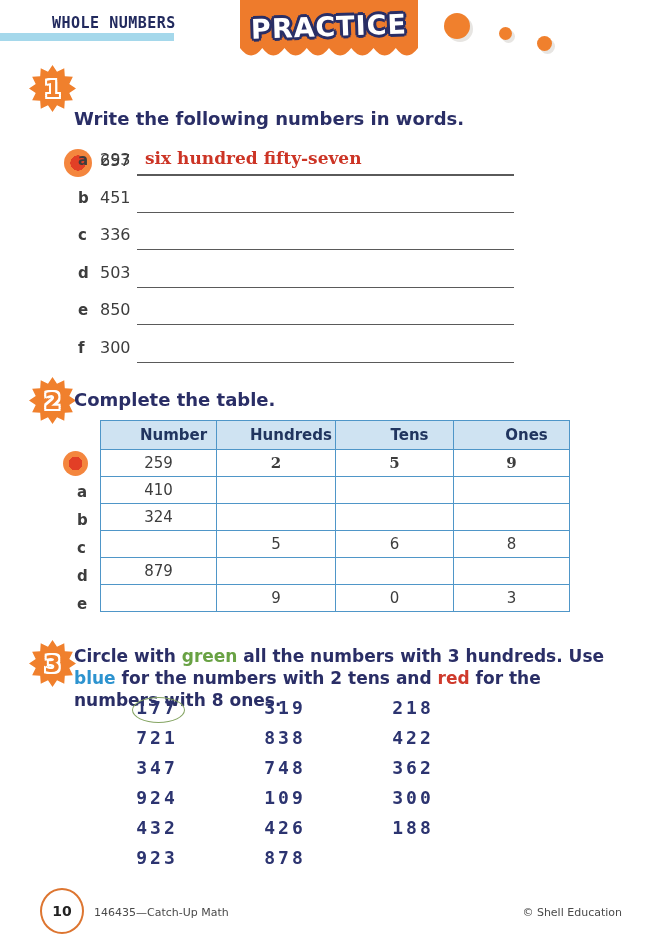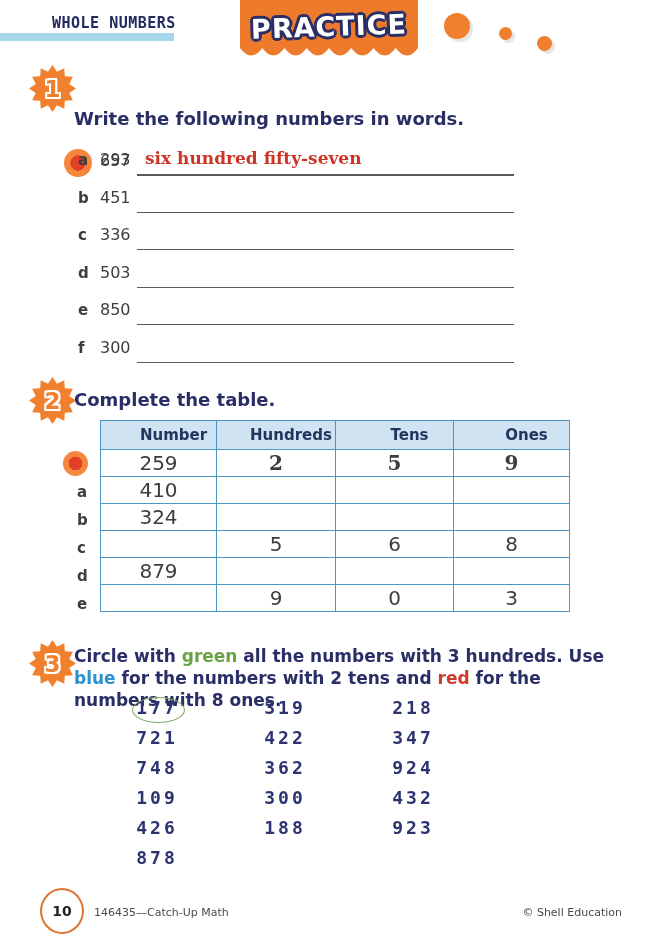--- a/index.html
+++ b/index.html
@@ -33,21 +33,21 @@
   .ex1-row .num{position:absolute;left:100px;top:1px;font-size:16px;color:#3d3d3d;}
   .ex1-row .ansline{position:absolute;left:137px;width:377px;bottom:0;height:0;border-bottom:1.5px solid #5a5a5a;}
   .ex1-row .answer{position:absolute;left:145px;top:-2px;font-family:"DejaVu Serif","Liberation Serif",serif;
         font-size:17px;font-weight:bold;color:#cc3425;}
   .bullet{position:absolute;border-radius:50%;background:radial-gradient(circle at 50% 50%, #e23f26 0 38%, #f4863e 39% 100%);}
 
   
   table.place{position:absolute;left:100px;top:420px;border-collapse:collapse;}
   table.place th,table.place td{border:1.6px solid #4f96c8;text-align:center;padding:0;}
   table.place th{background:#cfe3f2;color:#21355f;font-size:15px;font-weight:bold;height:28px;padding-left:30px;}
-  table.place td{height:26px;font-size:20px;color:#3d3d3d;}
+  table.place td{height:26px;font-size:15px;color:#3d3d3d;}
   td.red-ans{font-family:"DejaVu Serif","Liberation Serif",serif;font-weight:bold;font-size:16px;color:#cc3425;}
   .tbl-letter{position:absolute;left:77px;font-size:15px;font-weight:bold;color:#3d3d3d;}
 
   
   .ex3-text{position:absolute;left:74px;top:645px;width:545px;font-size:17px;font-weight:bold;
         color:#2a2e66;line-height:22px;}
   .w-green{color:#69a244;} .w-blue{color:#2d93cf;} .w-red{color:#cf3a2c;}
   .numgrid{position:absolute;left:93px;top:697px;display:grid;grid-template-columns:128px 128px 128px;grid-auto-rows:30px;}
   .numgrid div{text-align:center;font-family:"DejaVu Sans Mono","Liberation Mono",monospace;
         font-weight:bold;font-size:18px;letter-spacing:3px;color:#2c3470;}
@@ -183,20 +183,21 @@
   </div>
   <div class="ex3-text">
     <span>Circle with </span><span class="w-green">green</span><span> all the numbers with 3 hundreds. Use </span><span class="w-blue">blue</span><span> for the numbers with 2 tens and </span><span class="w-red">red</span><span> for the numbers with 8 ones.</span>
   </div>
 
   <div class="numgrid">
     <div>177</div>
     <div>319</div>
     <div>218</div>
     <div>721</div>
+    <div>838</div>
     <div>422</div>
     <div>347</div>
     <div>748</div>
     <div>362</div>
     <div>924</div>
     <div>109</div>
     <div>300</div>
     <div>432</div>
     <div>426</div>
     <div>188</div>

